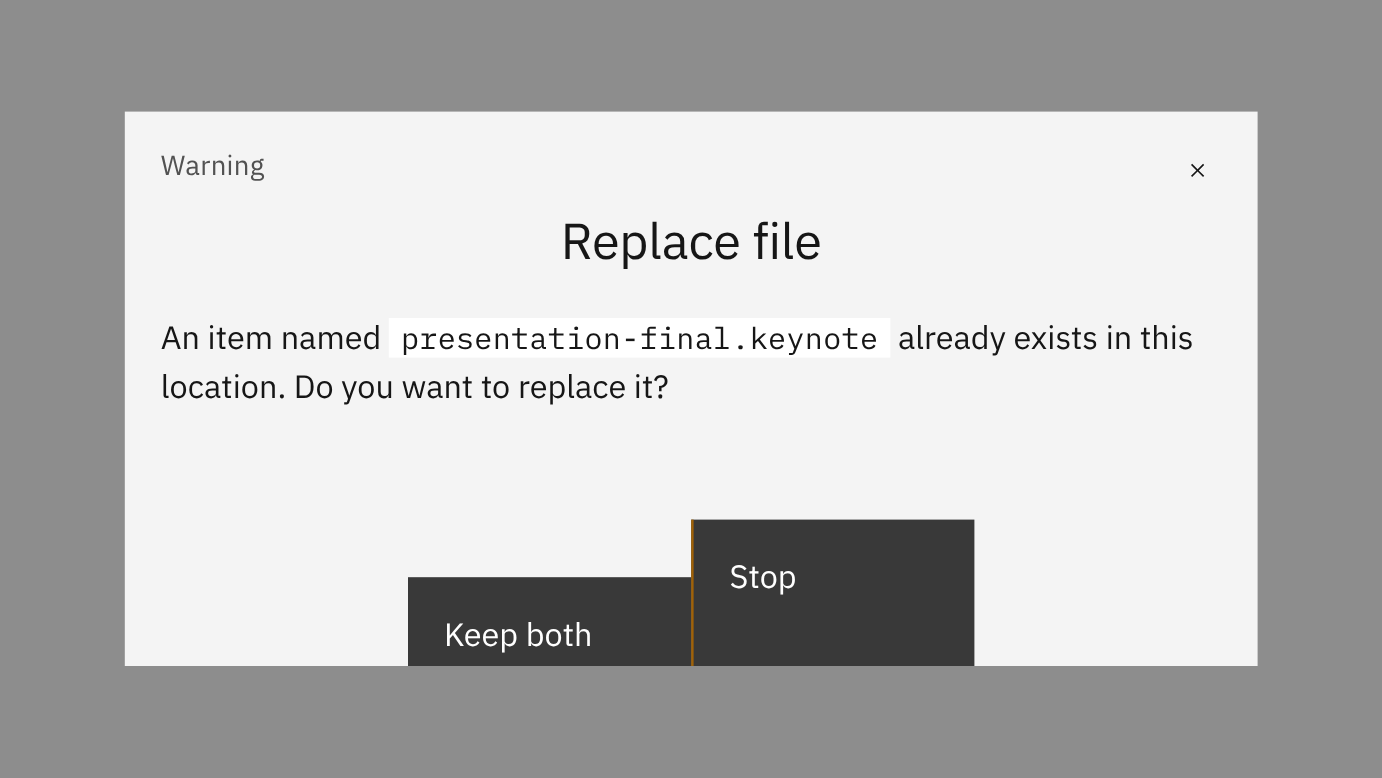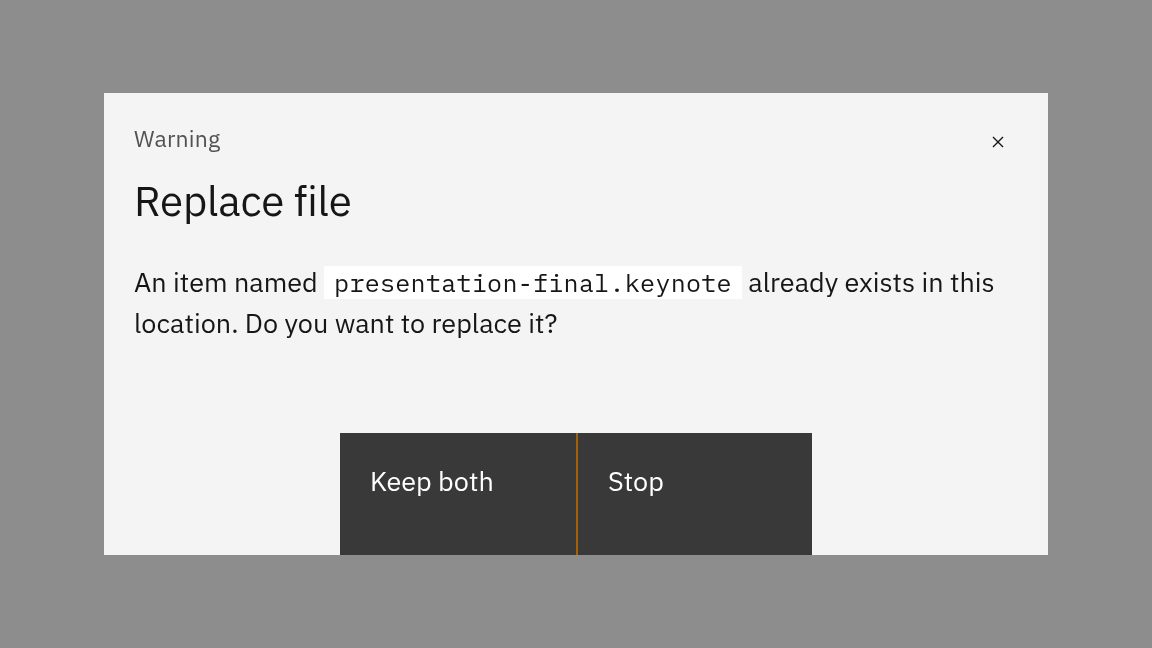--- a/index.html
+++ b/index.html
@@ -30,20 +30,21 @@
       color: #525252;
       font-weight: 400;
       margin-bottom: 20px;
       letter-spacing: 0.2px;
     }
     .modal-title {
       font-size: 42px;
       color: #161616;
       font-weight: 400;
       letter-spacing: -0.2px;
+      text-align: center;
     }
     .close-btn {
       position: absolute;
       top: 30px;
       right: 30px;
       width: 40px;
       height: 40px;
       display: flex;
       align-items: center;
       justify-content: center;
@@ -79,21 +80,21 @@
       text-align: left;
       font-size: 27px;
       padding: 0 30px;
       cursor: pointer;
       font-family: inherit;
       display: flex;
       align-items: flex-start;
       padding-top: 30px;
       border-left: 2px solid #a16207;
     }
-    .btn:first-of-type { border-left: none; }
+    .btn:first-of-type { border-left: none; margin-top: 48px; }
   </style>
 </head>
 <body>
 
 <div class="modal">
   <div class="modal-header">
     <div class="modal-label">Warning</div>
     <div class="modal-title">Replace file</div>
     <button class="close-btn">
       <span>

